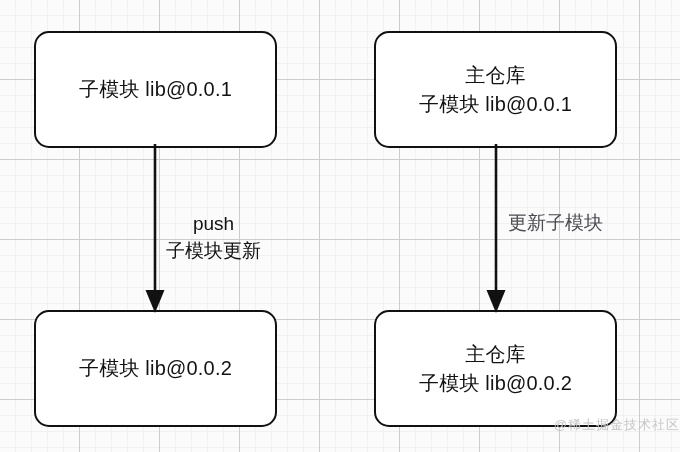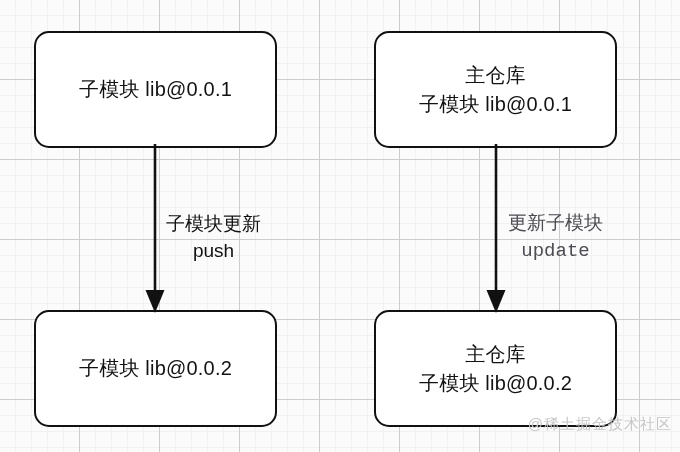--- a/index.html
+++ b/index.html
@@ -73,23 +73,23 @@
   #edge-label-right {
     left: 508px;
     top: 211px;
     color: #4c4c53;
     font-family: Liberation Mono, monospace;
   }
   .edge-label .line { display: block; }
 
   #watermark {
     position: absolute;
-    right: 24px;
+    right: 16px;
     bottom: 18px;
-    font-size: 15px;
+    font-size: 13px;
     color: #c6c6c6;
     letter-spacing: 1px;
     white-space: nowrap;
     user-select: none;
     text-align: right;
   }
 </style>
 </head>
 <body>
 
@@ -117,24 +117,23 @@
     <line x1="30" y1="0" x2="30" y2="152" stroke="#111111" stroke-width="2.6"></line>
     <polygon points="30,169 20.5,146 39.5,146" fill="#111111"></polygon>
   </svg>
 
   <svg class="edge" id="edge-right" viewBox="0 0 60 170" width="60" height="170">
     <line x1="30" y1="0" x2="30" y2="152" stroke="#111111" stroke-width="2.6"></line>
     <polygon points="30,169 20.5,146 39.5,146" fill="#111111"></polygon>
   </svg>
 
   <div class="edge-label" id="edge-label-left">
+    <span class="line">push</span>
     <span class="line">子模块更新</span>
-    <span class="line">push</span>
   </div>
 
   <div class="edge-label" id="edge-label-right">
     <span class="line">更新子模块</span>
-    <span class="line">update</span>
   </div>
 
   <div id="watermark">@稀土掘金技术社区</div>
 
 </div>
 
 </body></html>

